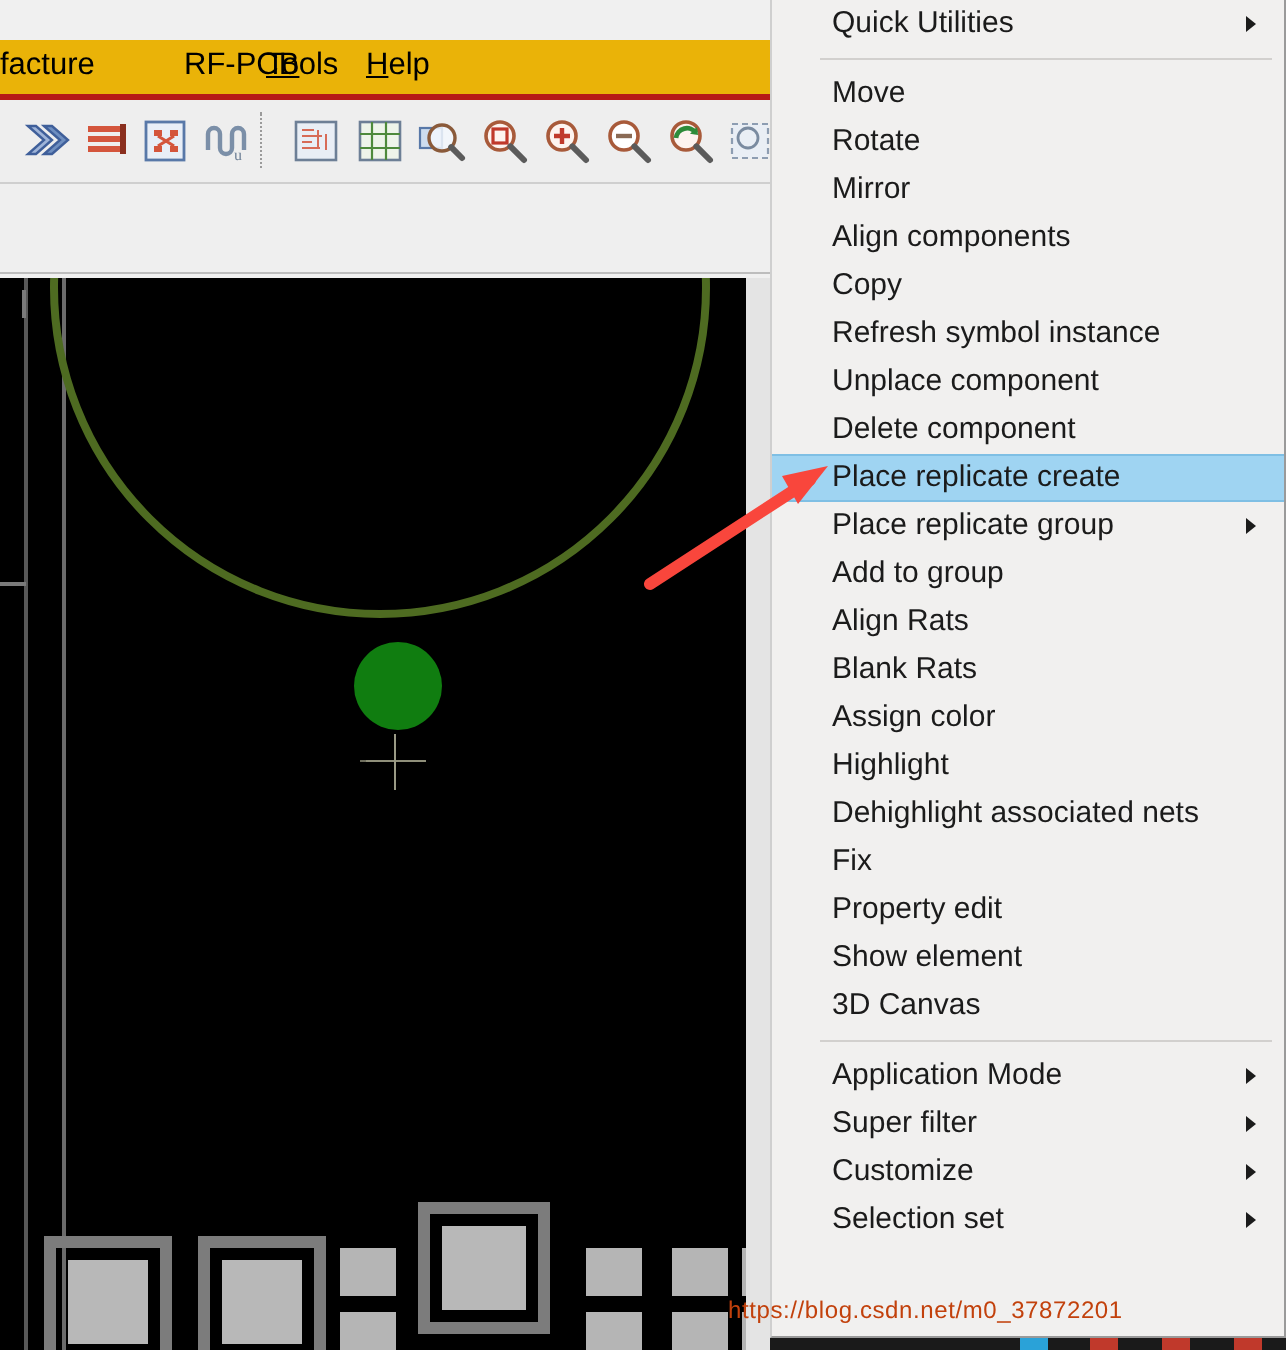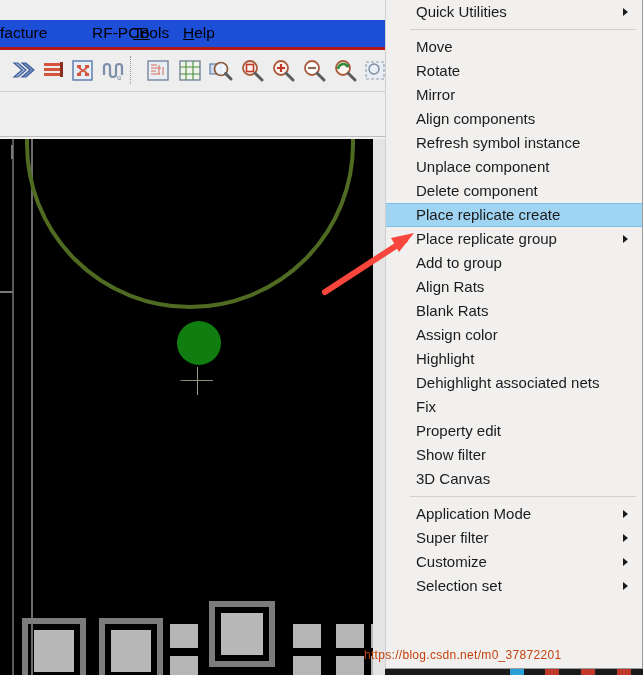--- a/index.html
+++ b/index.html
@@ -12,21 +12,21 @@
 
   
   #left-pane {
     position:absolute; left:0; top:0; width:385px; height:675px;
     background:#f0f0f0;
   }
 
   
   #menubar {
     position:absolute; left:0; top:20px; width:385px; height:27px;
-    background:#1d4ed8;
+    background:#eab308;
   }
   #menubar .mi {
     position:absolute; top:2px;
     font-size:15.5px; color:#000;
     white-space:nowrap; line-height:22px;
   }
   #menubar .mi .u { text-decoration:underline; }
 
   #menubar-rule {
     position:absolute; left:0; top:47px; width:385px; height:3px;
@@ -337,34 +337,35 @@
     </div>
   </div>
 
   <div id="ctxmenu">
       <div class="menu-row"><span>Quick Utilities</span><span class="arrow"></span></div>
       <div class="menu-sep"></div>
       <div class="menu-row"><span>Move</span></div>
       <div class="menu-row"><span>Rotate</span></div>
       <div class="menu-row"><span>Mirror</span></div>
       <div class="menu-row"><span>Align components</span></div>
+      <div class="menu-row"><span>Copy</span></div>
       <div class="menu-row"><span>Refresh symbol instance</span></div>
       <div class="menu-row"><span>Unplace component</span></div>
       <div class="menu-row"><span>Delete component</span></div>
       <div class="menu-row selected"><span>Place replicate create</span></div>
       <div class="menu-row"><span>Place replicate group</span><span class="arrow"></span></div>
       <div class="menu-row"><span>Add to group</span></div>
       <div class="menu-row"><span>Align Rats</span></div>
       <div class="menu-row"><span>Blank Rats</span></div>
       <div class="menu-row"><span>Assign color</span></div>
       <div class="menu-row"><span>Highlight</span></div>
       <div class="menu-row"><span>Dehighlight associated nets</span></div>
       <div class="menu-row"><span>Fix</span></div>
       <div class="menu-row"><span>Property edit</span></div>
-      <div class="menu-row"><span>Show filter</span></div>
+      <div class="menu-row"><span>Show element</span></div>
       <div class="menu-row"><span>3D Canvas</span></div>
       <div class="menu-sep"></div>
       <div class="menu-row"><span>Application Mode</span><span class="arrow"></span></div>
       <div class="menu-row"><span>Super filter</span><span class="arrow"></span></div>
       <div class="menu-row"><span>Customize</span><span class="arrow"></span></div>
       <div class="menu-row"><span>Selection set</span><span class="arrow"></span></div>
     </div>
 
   <svg id="annot">
     <g>

